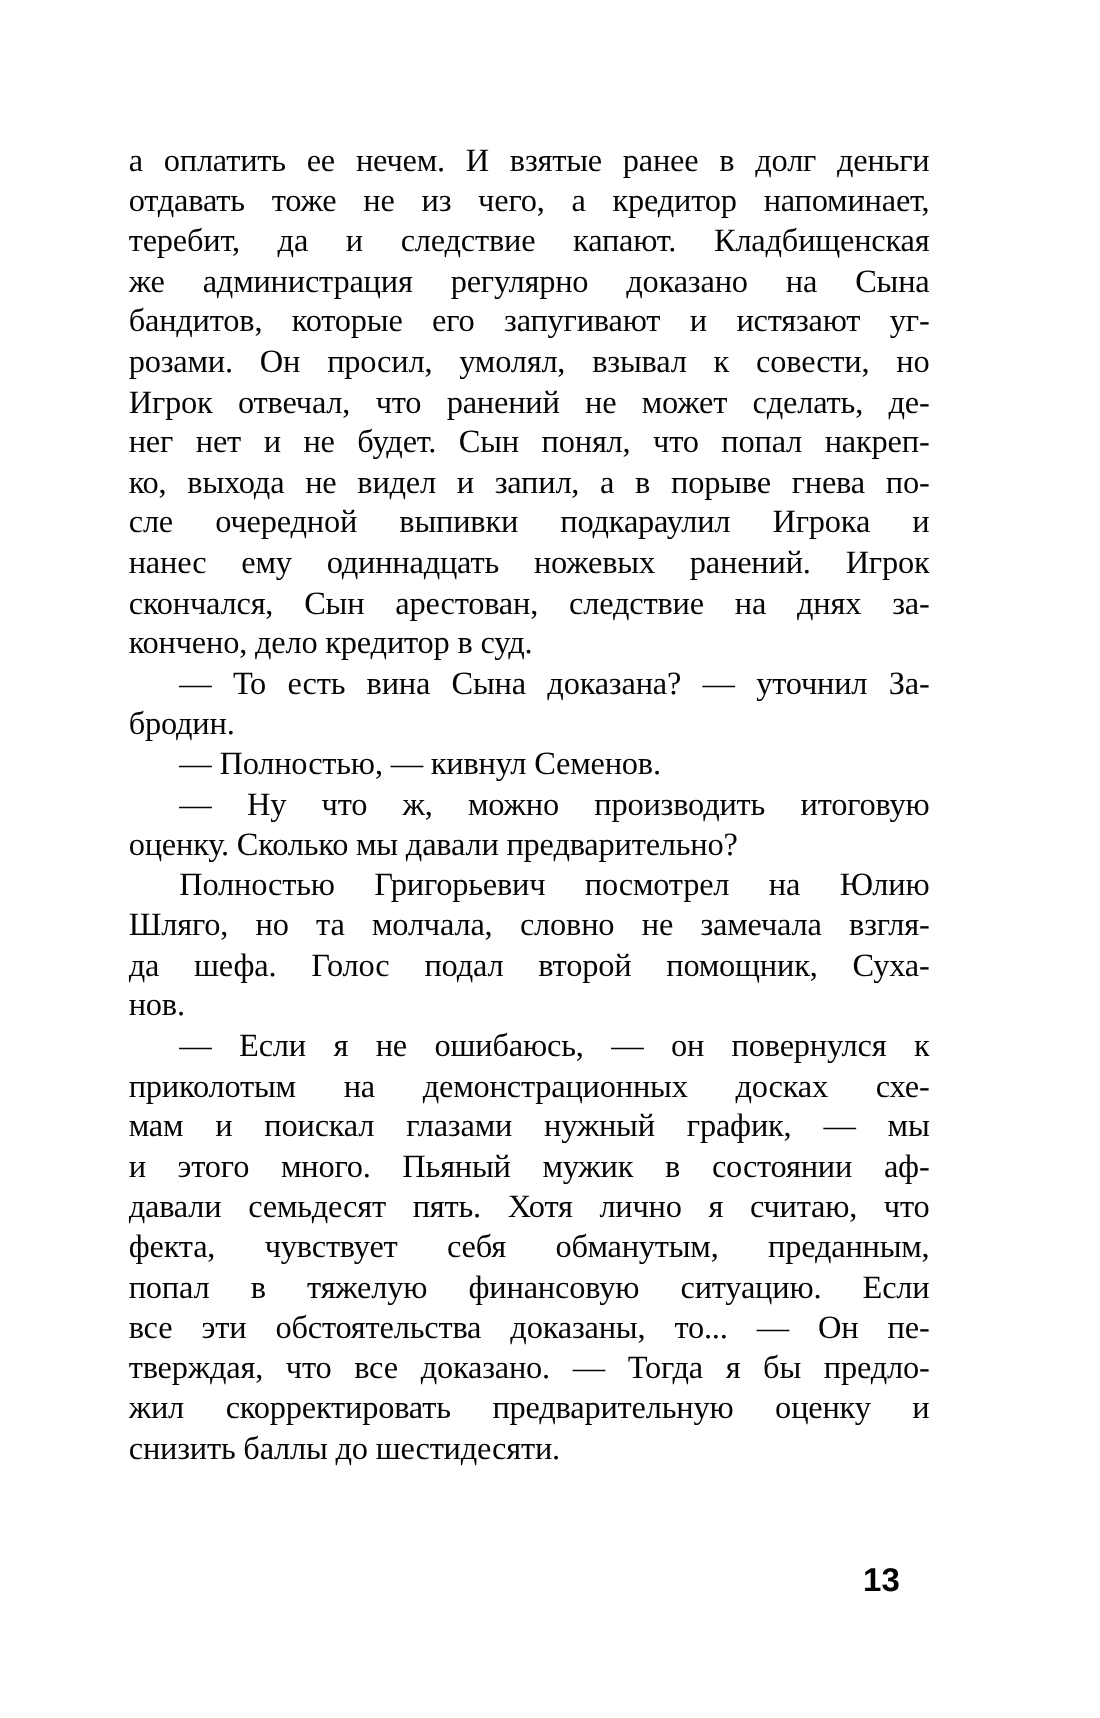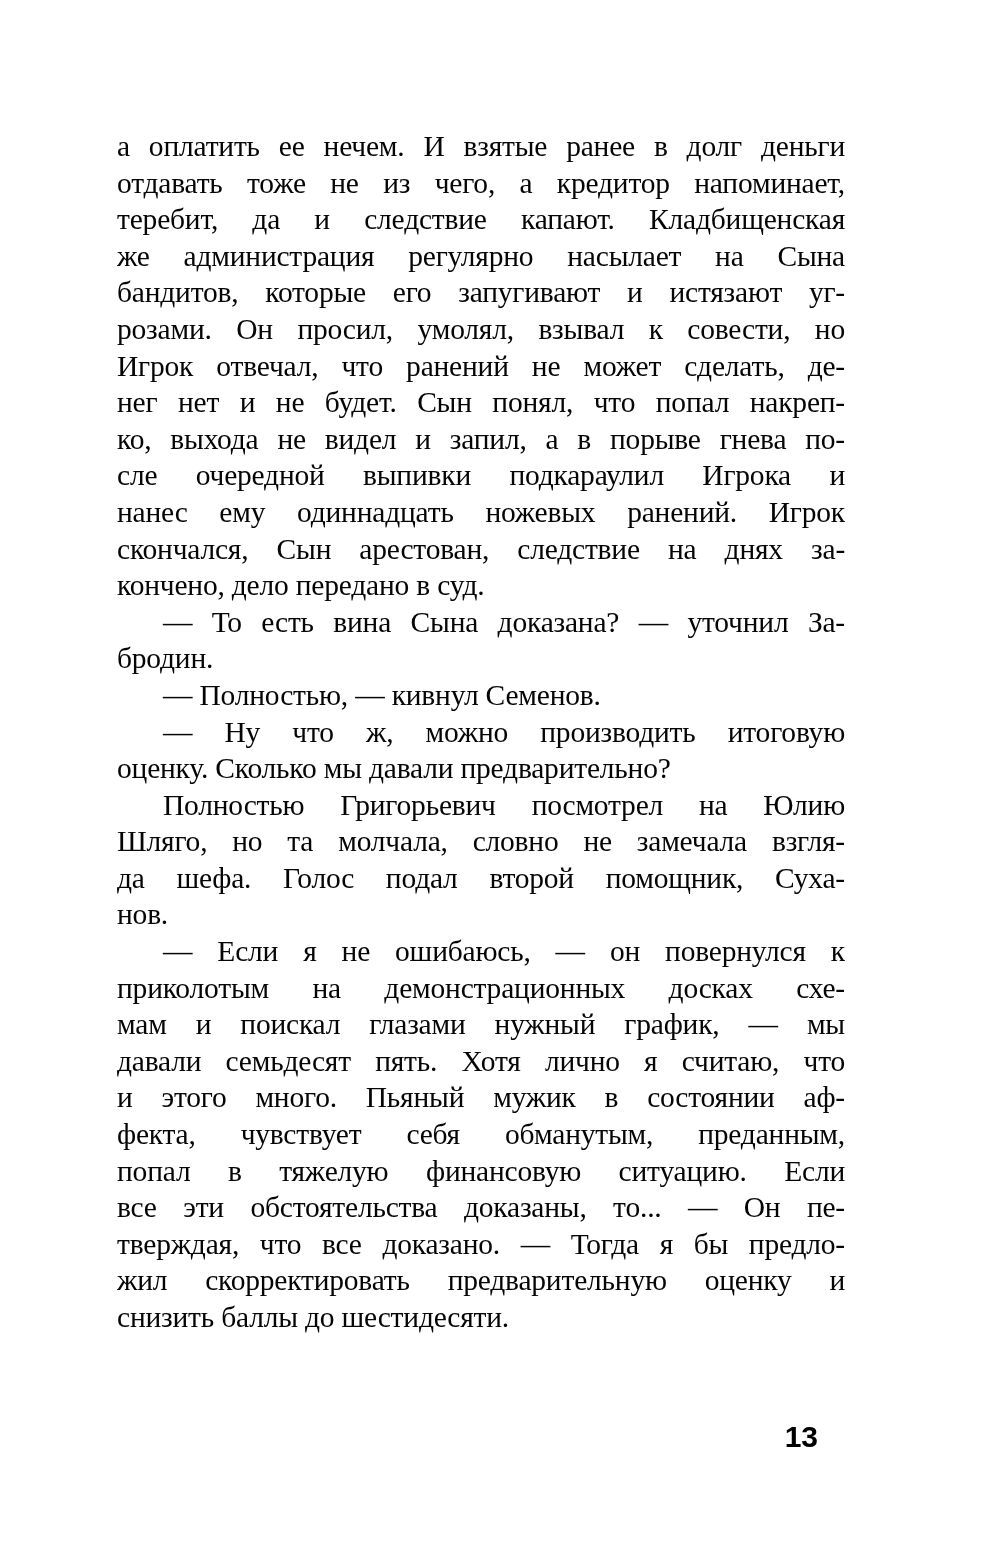--- a/index.html
+++ b/index.html
@@ -57,30 +57,30 @@
 </style>
 </head>
 <body>
 
 <div class="page">
   <div class="text-column" id="text-column">
       <div class="paragraph">
         <div class="line">а оплатить ее нечем. И взятые ранее в долг деньги</div>
         <div class="line">отдавать тоже не из чего, а кредитор напоминает,</div>
         <div class="line">теребит, да и следствие капают. Кладбищенская</div>
-        <div class="line">же администрация регулярно насылает на Сына</div>
+        <div class="line">же администрация регулярно доказано на Сына</div>
         <div class="line">бандитов, которые его запугивают и истязают уг-</div>
         <div class="line">розами. Он просил, умолял, взывал к совести, но</div>
         <div class="line">Игрок отвечал, что ранений не может сделать, де-</div>
         <div class="line">нег нет и не будет. Сын понял, что попал накреп-</div>
         <div class="line">ко, выхода не видел и запил, а в порыве гнева по-</div>
         <div class="line">сле очередной выпивки подкараулил Игрока и</div>
         <div class="line">нанес ему одиннадцать ножевых ранений. Игрок</div>
         <div class="line">скончался, Сын арестован, следствие на днях за-</div>
-        <div class="line last">кончено, дело передано в суд.</div>
+        <div class="line last">кончено, дело кредитор в суд.</div>
       </div>
       <div class="paragraph">
         <div class="line first-indent">— То есть вина Сына доказана? — уточнил За-</div>
         <div class="line last">бродин.</div>
       </div>
       <div class="paragraph">
         <div class="line last first-indent">— Полностью, — кивнул Семенов.</div>
       </div>
       <div class="paragraph">
         <div class="line first-indent">— Ну что ж, можно производить итоговую</div>
@@ -89,22 +89,22 @@
       <div class="paragraph">
         <div class="line first-indent">Полностью Григорьевич посмотрел на Юлию</div>
         <div class="line">Шляго, но та молчала, словно не замечала взгля-</div>
         <div class="line">да шефа. Голос подал второй помощник, Суха-</div>
         <div class="line last">нов.</div>
       </div>
       <div class="paragraph">
         <div class="line first-indent">— Если я не ошибаюсь, — он повернулся к</div>
         <div class="line">приколотым на демонстрационных досках схе-</div>
         <div class="line">мам и поискал глазами нужный график, — мы</div>
+        <div class="line">и этого много. Пьяный мужик в состоянии аф-</div>
         <div class="line">давали семьдесят пять. Хотя лично я считаю, что</div>
-        <div class="line">и этого много. Пьяный мужик в состоянии аф-</div>
         <div class="line">фекта, чувствует себя обманутым, преданным,</div>
         <div class="line">попал в тяжелую финансовую ситуацию. Если</div>
         <div class="line">все эти обстоятельства доказаны, то... — Он пе-</div>
         <div class="line">тверждая, что все доказано. — Тогда я бы предло-</div>
         <div class="line">жил скорректировать предварительную оценку и</div>
         <div class="line last">снизить баллы до шестидесяти.</div>
       </div>
     </div>
   <div class="page-number">13</div>
 </div>

